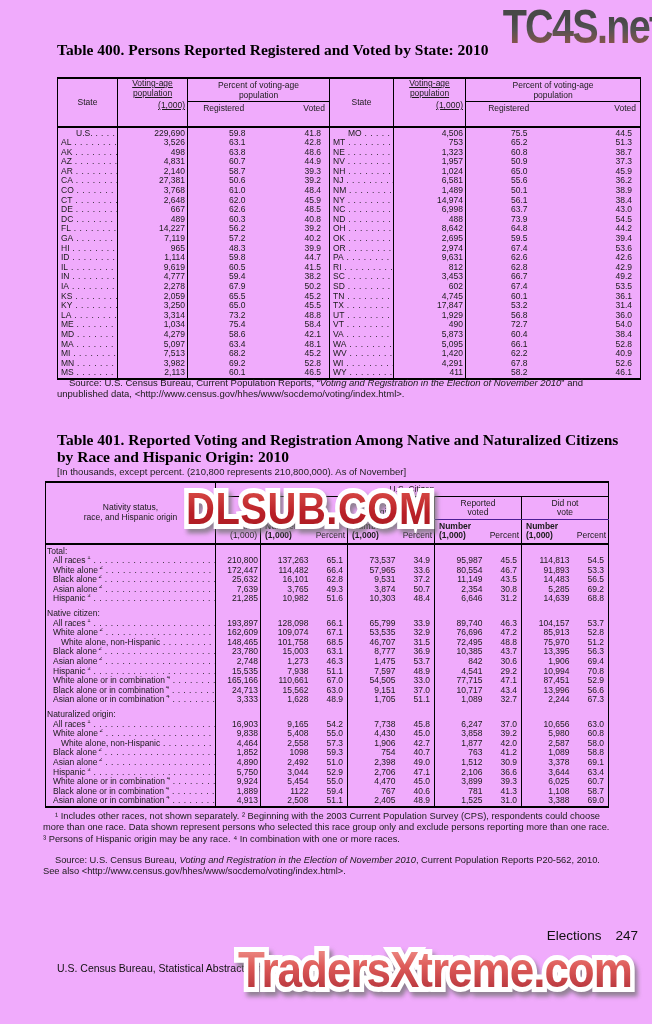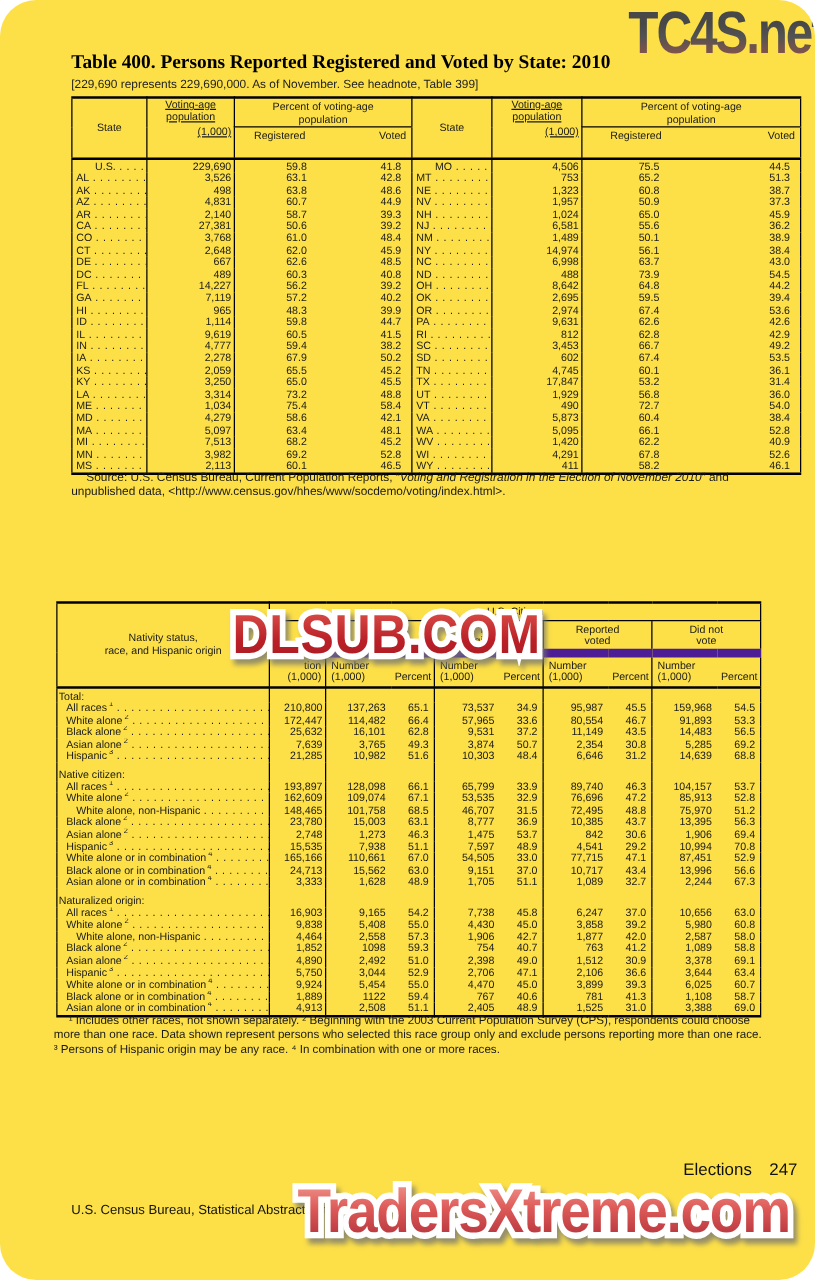--- a/index.html
+++ b/index.html
@@ -2,21 +2,21 @@
 <html><head>
 <meta charset="utf-8">
 <style>
   * { box-sizing: border-box; }
   html,body { margin:0; padding:0; }
   body {
     width:652px; height:1024px; background:#ffffff; position:relative;
     font-family:"Liberation Sans", sans-serif; color:#1a1a1a;
     -webkit-font-smoothing:antialiased;
   }
-  .page { position:absolute; inset:0; overflow:hidden; background:#fde047;border-radius:29px; }
+  .page { position:absolute; inset:0; overflow:hidden; background:#f0abfc; }
 
   
   .tbl-title {
     position:absolute; font-family:"Liberation Serif", serif; font-weight:bold;
     font-size:15.5px; line-height:17px; color:#000;
   }
   #t400-title { left:57px; top:41px; width:575px; }
   #t401-title { left:57px; top:431px; width:575px; }
   .tbl-note { position:absolute; font-size:9.5px; color:#222; }
   #t400-note { left:57px; top:62px; }
@@ -58,23 +58,23 @@
   }
 
   
   .tbl401 {
     position:absolute; left:45px; top:481px; width:563px;
     font-size:8.5px; border:1px solid #000; border-top:2px solid #000; border-bottom:2px solid #000;
   }
   .tbl401 thead th { font-size:8.5px; line-height:9.5px; }
   .tbl401 .h-stub { text-align:center; vertical-align:middle;margin-top:11px; }
   .tbl401 .h-citizen { text-align:center; border-bottom:1px solid #000; padding:2px 0 1px 0; }
-  .tbl401 .h-group { text-align:center; border-bottom:7px solid #4c1d95; padding:2px 0 1px 0; vertical-align:middle; }
+  .tbl401 .h-group { text-align:center; border-bottom:1px solid #4c1d95; padding:2px 0 1px 0; vertical-align:middle; }
   .tbl401 .h-total { text-align:right; vertical-align:bottom; padding:1px 3px 2px 0; }
-  .tbl401 .h-num { text-align:left; vertical-align:bottom; padding:2px 0 2px 4px; }
+  .tbl401 .h-num { text-align:left; vertical-align:bottom; padding:2px 0 2px 4px;font-weight:bold; }
   .tbl401 .h-pct { text-align:right; vertical-align:bottom; padding:2px 2px 2px 0; }
   .tbl401 td { line-height:9.6px; }
   .tbl401 td.num { text-align:right; }
   .tbl401 td.c-tot { padding-right:2px; }
   .tbl401 td.c-n   { padding-right:4px; }
   .tbl401 td.c-p   { padding-right:4px; }
   .tbl401 td.stub.sec  { padding-left:1px; }
   .tbl401 td.stub.ind1 { padding-left:7px; }
   .tbl401 td.stub.ind2 { padding-left:15px; }
   .tbl401 tr.gap td { padding-top:5px; }
@@ -117,21 +117,20 @@
   #wm-bot { left:238px; top:942px; font-size:44px; letter-spacing:-1px; transform:scaleY(1.12); transform-origin:top left; }
   #wm-bot .fill { background:linear-gradient(#f0938c 8%, #dd5a58 45%, #b02f38 95%);
     -webkit-background-clip:text; background-clip:text; color:transparent; }
 </style>
 </head>
 <body>
 
 <div class="page">
 
   <div id="t400-title" class="tbl-title">Table 400. Persons Reported Registered and Voted by State: 2010</div>
-  <div id="t400-note" class="tbl-note">[229,690 represents 229,690,000. As of November. See headnote, Table 399]</div>
 
   <table class="tbl400">
     <colgroup>
       <col style="width:60px">
         <col style="width:70px">
         <col style="width:72px">
         <col style="width:70px">
       <col style="width:64px">
         <col style="width:72px">
         <col style="width:86px">
@@ -424,20 +423,22 @@
           <td class="bl num c-reg2">58.2</td>
           <td class="num c-vot2">46.1</td>
         </tr>
       </tbody>
   </table>
 
   <div id="t400-source" class="src">
     <span>Source: U.S. Census Bureau, Current Population Reports, “</span><span class="ital">Voting and Registration in the Election of November 2010</span><span>” and unpublished data, &lt;http://www.census.gov/hhes/www/socdemo/voting/index.html&gt;.</span>
   </div>
 
+  <div id="t401-title" class="tbl-title">Table 401. Reported Voting and Registration Among Native and Naturalized Citizens by Race and Hispanic Origin: 2010</div>
+  <div id="t401-note" class="tbl-note">[In thousands, except percent. (210,800 represents 210,800,000). As of November]</div>
 
   <table class="tbl401">
     <colgroup>
       <col style="width:170px">
         <col style="width:45px">
       <col style="width:52px">
         <col style="width:35px">
       <col style="width:52px">
         <col style="width:35px">
       <col style="width:52px">
@@ -495,21 +496,21 @@
         </tr>
         <tr>
           <td class="stub ind1"><span>All races</span><sup> 1</sup><span class="dots"></span></td>
           <td class="bl num c-tot">210,800</td>
           <td class="bl num c-n">137,263</td>
           <td class="num c-p">65.1</td>
           <td class="bl num c-n">73,537</td>
           <td class="num c-p">34.9</td>
           <td class="bl num c-n">95,987</td>
           <td class="num c-p">45.5</td>
-          <td class="bl num c-n">159,968</td>
+          <td class="bl num c-n">114,813</td>
           <td class="num c-p">54.5</td>
         </tr>
         <tr>
           <td class="stub ind1"><span>White alone</span><sup> 2</sup><span class="dots"></span></td>
           <td class="bl num c-tot">172,447</td>
           <td class="bl num c-n">114,482</td>
           <td class="num c-p">66.4</td>
           <td class="bl num c-n">57,965</td>
           <td class="num c-p">33.6</td>
           <td class="bl num c-n">80,554</td>
@@ -790,20 +791,23 @@
           <td class="num c-p">48.9</td>
           <td class="bl num c-n">1,525</td>
           <td class="num c-p">31.0</td>
           <td class="bl num c-n">3,388</td>
           <td class="num c-p">69.0</td>
         </tr>
       </tbody>
   </table>
 
   <div id="t401-notes" class="src">¹ Includes other races, not shown separately. ² Beginning with the 2003 Current Population Survey (CPS), respondents could choose more than one race. Data shown represent persons who selected this race group only and exclude persons reporting more than one race. ³ Persons of Hispanic origin may be any race. ⁴ In combination with one or more races.</div>
+  <div id="t401-source" class="src">
+    <span>Source: U.S. Census Bureau, </span><span class="ital">Voting and Registration in the Election of November 2010</span><span>, Current Population Reports P20-562, 2010. See also &lt;http://www.census.gov/hhes/www/socdemo/voting/index.html&gt;.</span>
+  </div>
 
   <div id="page-corner">
     <span>Elections</span><span class="num">247</span>
   </div>
   <div id="footer-line">U.S. Census Bureau, Statistical Abstract of the United States: 2012</div>
 
   <div id="wm-top" class="wm">TC4S.net</div>
 
   <div id="wm-mid" class="wm wm-dual">
     <span class="layer outline" data-text="DLSUB.COM"><span class="fill">DLSUB.COM</span></span>

